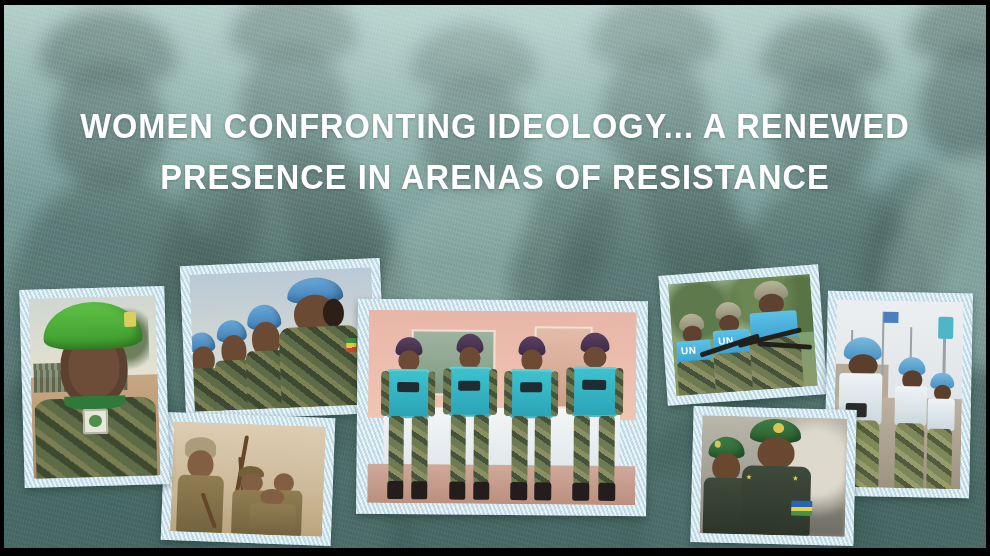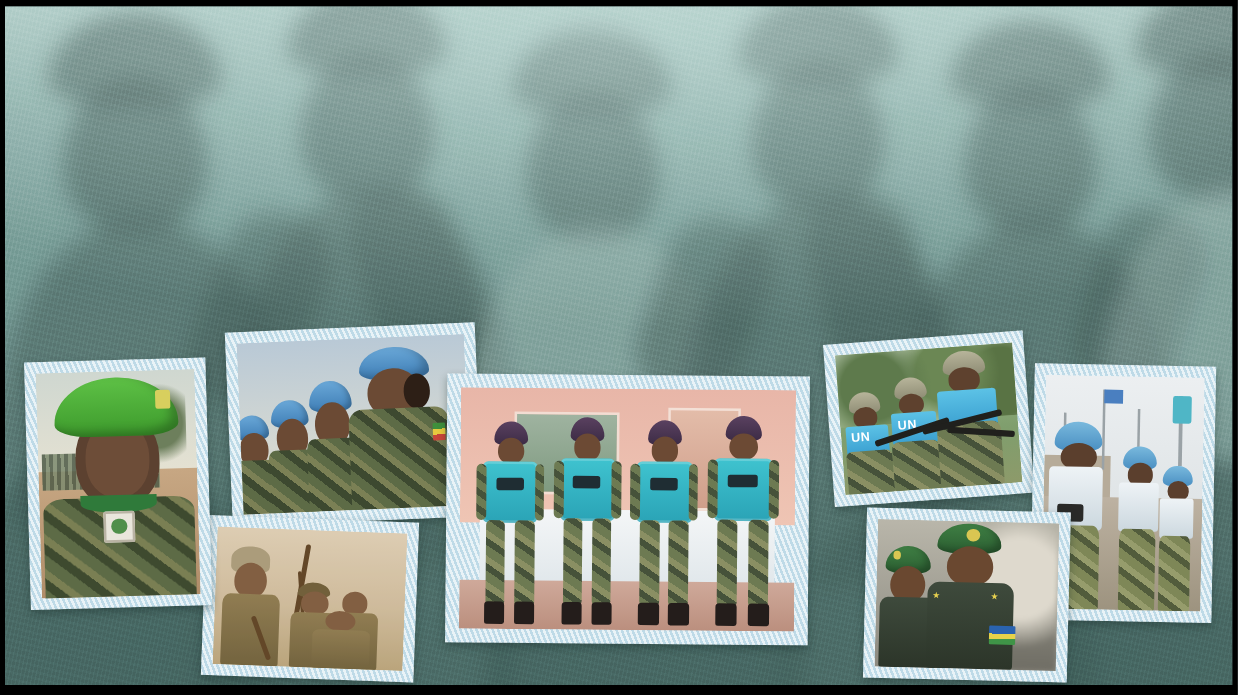--- a/index.html
+++ b/index.html
@@ -332,20 +332,24 @@
       <div class="blob dark" style="left:40%; top:64%; width:24%; height:46%;"></div>
       <div class="blob" style="left:62%; top:67%; width:24%; height:44%;"></div>
       <div class="blob dark" style="left:83%; top:63%; width:24%; height:48%;"></div>
     </div>
 
     <div class="bg-wash"></div>
     <div class="bg-teal-tint"></div>
     <div class="bg-grain"></div>
   </div>
 
+  <div class="title-block">
+    <span class="title-line">WOMEN CONFRONTING IDEOLOGY... A RENEWED</span>
+    <span class="title-line">PRESENCE IN ARENAS OF RESISTANCE</span>
+  </div>
 
   <div class="photo" id="photo-green-beret">
     <div class="shot">
       <div class="p1-sky"></div>
       <div class="p1-ground"></div>
       <div class="p1-tree"></div>
       <div class="p1-rank"></div>
       <div class="p1-head head"></div>
       <div class="p1-face"></div>
       <div class="p1-torso body"></div>

